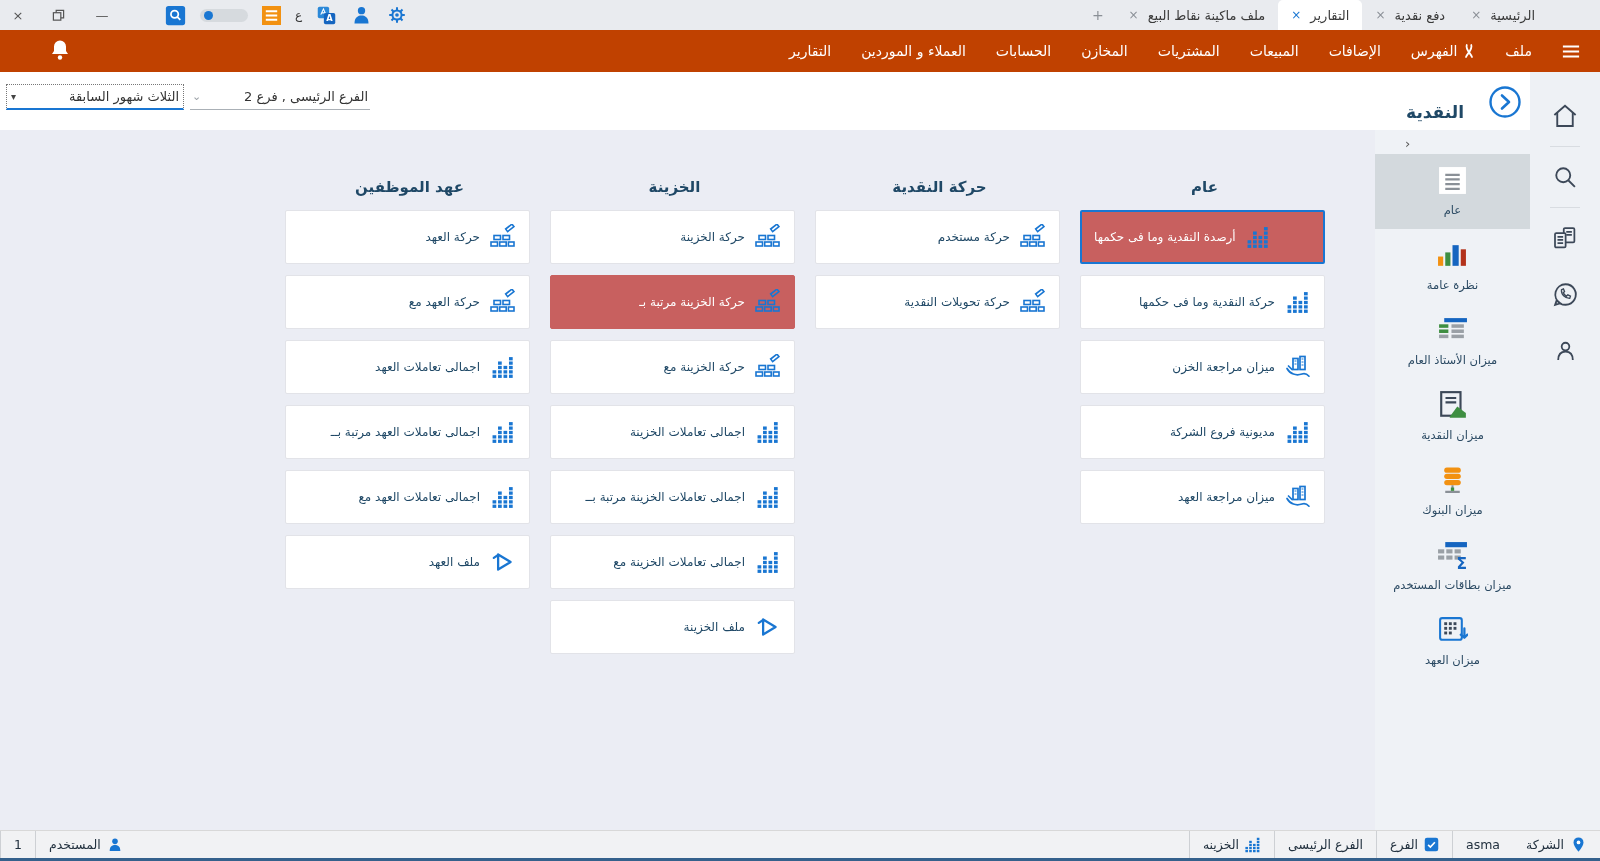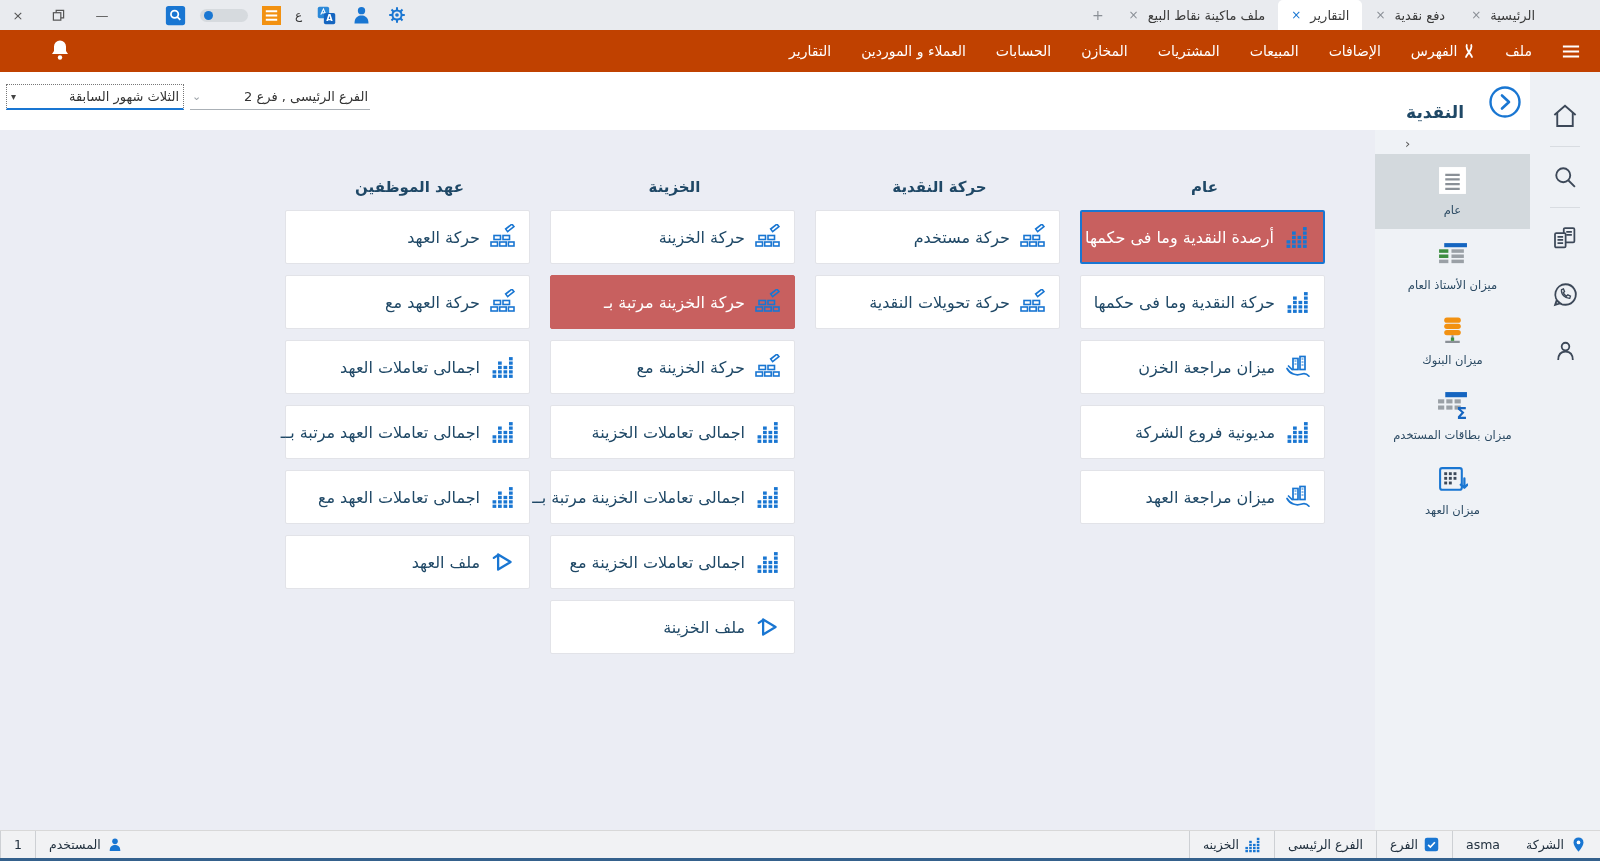--- a/index.html
+++ b/index.html
@@ -52,22 +52,22 @@
   .side-item .s-icon { height:32px; display:flex; align-items:center; justify-content:center; margin-bottom:7px; }
   .side-item .s-label { font-size:11.5px; color:#2b4a63; }
 
   
   .content { position:absolute; top:130px; right:225px; left:0; bottom:31px; background:#ebedf4; overflow:hidden; }
   .columns { display:flex; gap:20px; padding:48px 50px 0 0; }
   .column { width:245px; }
   .col-header { font-size:15px; font-weight:600; color:#1f4866; text-align:center; margin-bottom:14px; padding-left:4px; }
   .card { height:54px; background:#fff; border:1px solid #e2e3e8; border-radius:2px; margin-bottom:11px;
           display:flex; align-items:center; gap:9px; padding:0 12px; cursor:pointer; }
-  .card .c-label { font-size:16px; color:#1f4866; white-space:nowrap; }
-  .card.selected { background:#c8605f; border:2px solid #1976d2; }
+  .card .c-label { font-size:12px; color:#1f4866; white-space:nowrap; }
+  .card.selected { background:#c8605f; border:2px solid #1976d2;justify-content:flex-end; }
   .card.highlighted { background:#c8605f; border-color:#c8605f; }
   .card.selected .c-label, .card.highlighted .c-label { color:#fff; }
   .c-icon { display:flex; align-items:center; justify-content:center; width:28px; flex:none; }
 
   
   .statusbar { position:absolute; bottom:0; right:0; left:0; height:31px; background:#f1f2f4;
                border-top:1px solid #d8d8d8; border-bottom:3px solid #35618c; display:flex; align-items:stretch; font-size:12.5px; color:#22313f; }
   .status-group { display:flex; align-items:stretch; }
   .status-left { margin-right:auto; }
   .st-item { display:flex; align-items:center; gap:6px; padding:0 13px; border-left:1px solid #cdd0d4; white-space:nowrap; cursor:pointer; }
@@ -265,30 +265,51 @@
             <svg viewBox="0 0 30 30" width="31" height="31">
               <rect x="2" y="2" width="26" height="26" fill="#fff"></rect>
               <path d="M8 9.5h14M8 14h14M8 18.5h14M8 23h14" stroke="#8a9097" stroke-width="2.2"></path>
             </svg>
           </div>
           <div class="s-label">عام</div>
         </div>
         <div class="side-item">
           <div class="s-icon">
             <svg viewBox="0 0 30 26" width="31" height="27">
+              <rect x="1" y="14" width="5" height="9" fill="#f29111"></rect>
+              <rect x="8" y="10" width="5" height="13" fill="#3e8e41"></rect>
+              <rect x="15" y="3" width="6" height="20" fill="#1565c0"></rect>
+              <rect x="23" y="7" width="5" height="16" fill="#b3321b"></rect>
+            </svg>
+          </div>
+          <div class="s-label">نظرة عامة</div>
+        </div>
+        <div class="side-item">
+          <div class="s-icon">
+            <svg viewBox="0 0 30 26" width="31" height="27">
               <rect x="7" y="1" width="22" height="4" fill="#1565c0"></rect>
               <rect x="14" y="7" width="12" height="3.4" fill="#9aa0a6"></rect>
               <rect x="2" y="7" width="9" height="3.4" fill="#3e8e41"></rect>
               <rect x="14" y="12" width="12" height="3.4" fill="#9aa0a6"></rect>
               <rect x="2" y="12" width="9" height="3.4" fill="#3e8e41"></rect>
               <rect x="14" y="17" width="12" height="3.4" fill="#9aa0a6"></rect>
               <rect x="2" y="17" width="9" height="3.4" fill="#9aa0a6"></rect>
             </svg>
           </div>
           <div class="s-label">ميزان الأستاذ العام</div>
+        </div>
+        <div class="side-item">
+          <div class="s-icon">
+            <svg viewBox="0 0 28 28" width="30" height="30" fill="none">
+              <rect x="3" y="2" width="18" height="22" stroke="#3c4858" stroke-width="2"></rect>
+              <path d="M7 7.5h10M7 11.5h10" stroke="#3c4858" stroke-width="2"></path>
+              <path d="M11 25 L18 15.5 L26 21.5 V26 H11 Z" fill="#3e8e41"></path>
+            </svg>
+          </div>
+          <div class="s-label">ميزان النقدية</div>
         </div>
         <div class="side-item">
           <div class="s-icon">
             <svg viewBox="0 0 28 28" width="29" height="29">
               <g fill="#f29111">
                 <rect x="6" y="1.5" width="16" height="5" rx="2.5"></rect>
                 <rect x="6" y="7.5" width="16" height="5" rx="2.5"></rect>
                 <rect x="6" y="13.5" width="16" height="5" rx="2.5"></rect>
               </g>
               <path d="M14 18.5v3.5M7 25h14" stroke="#8a9097" stroke-width="2"></path>

